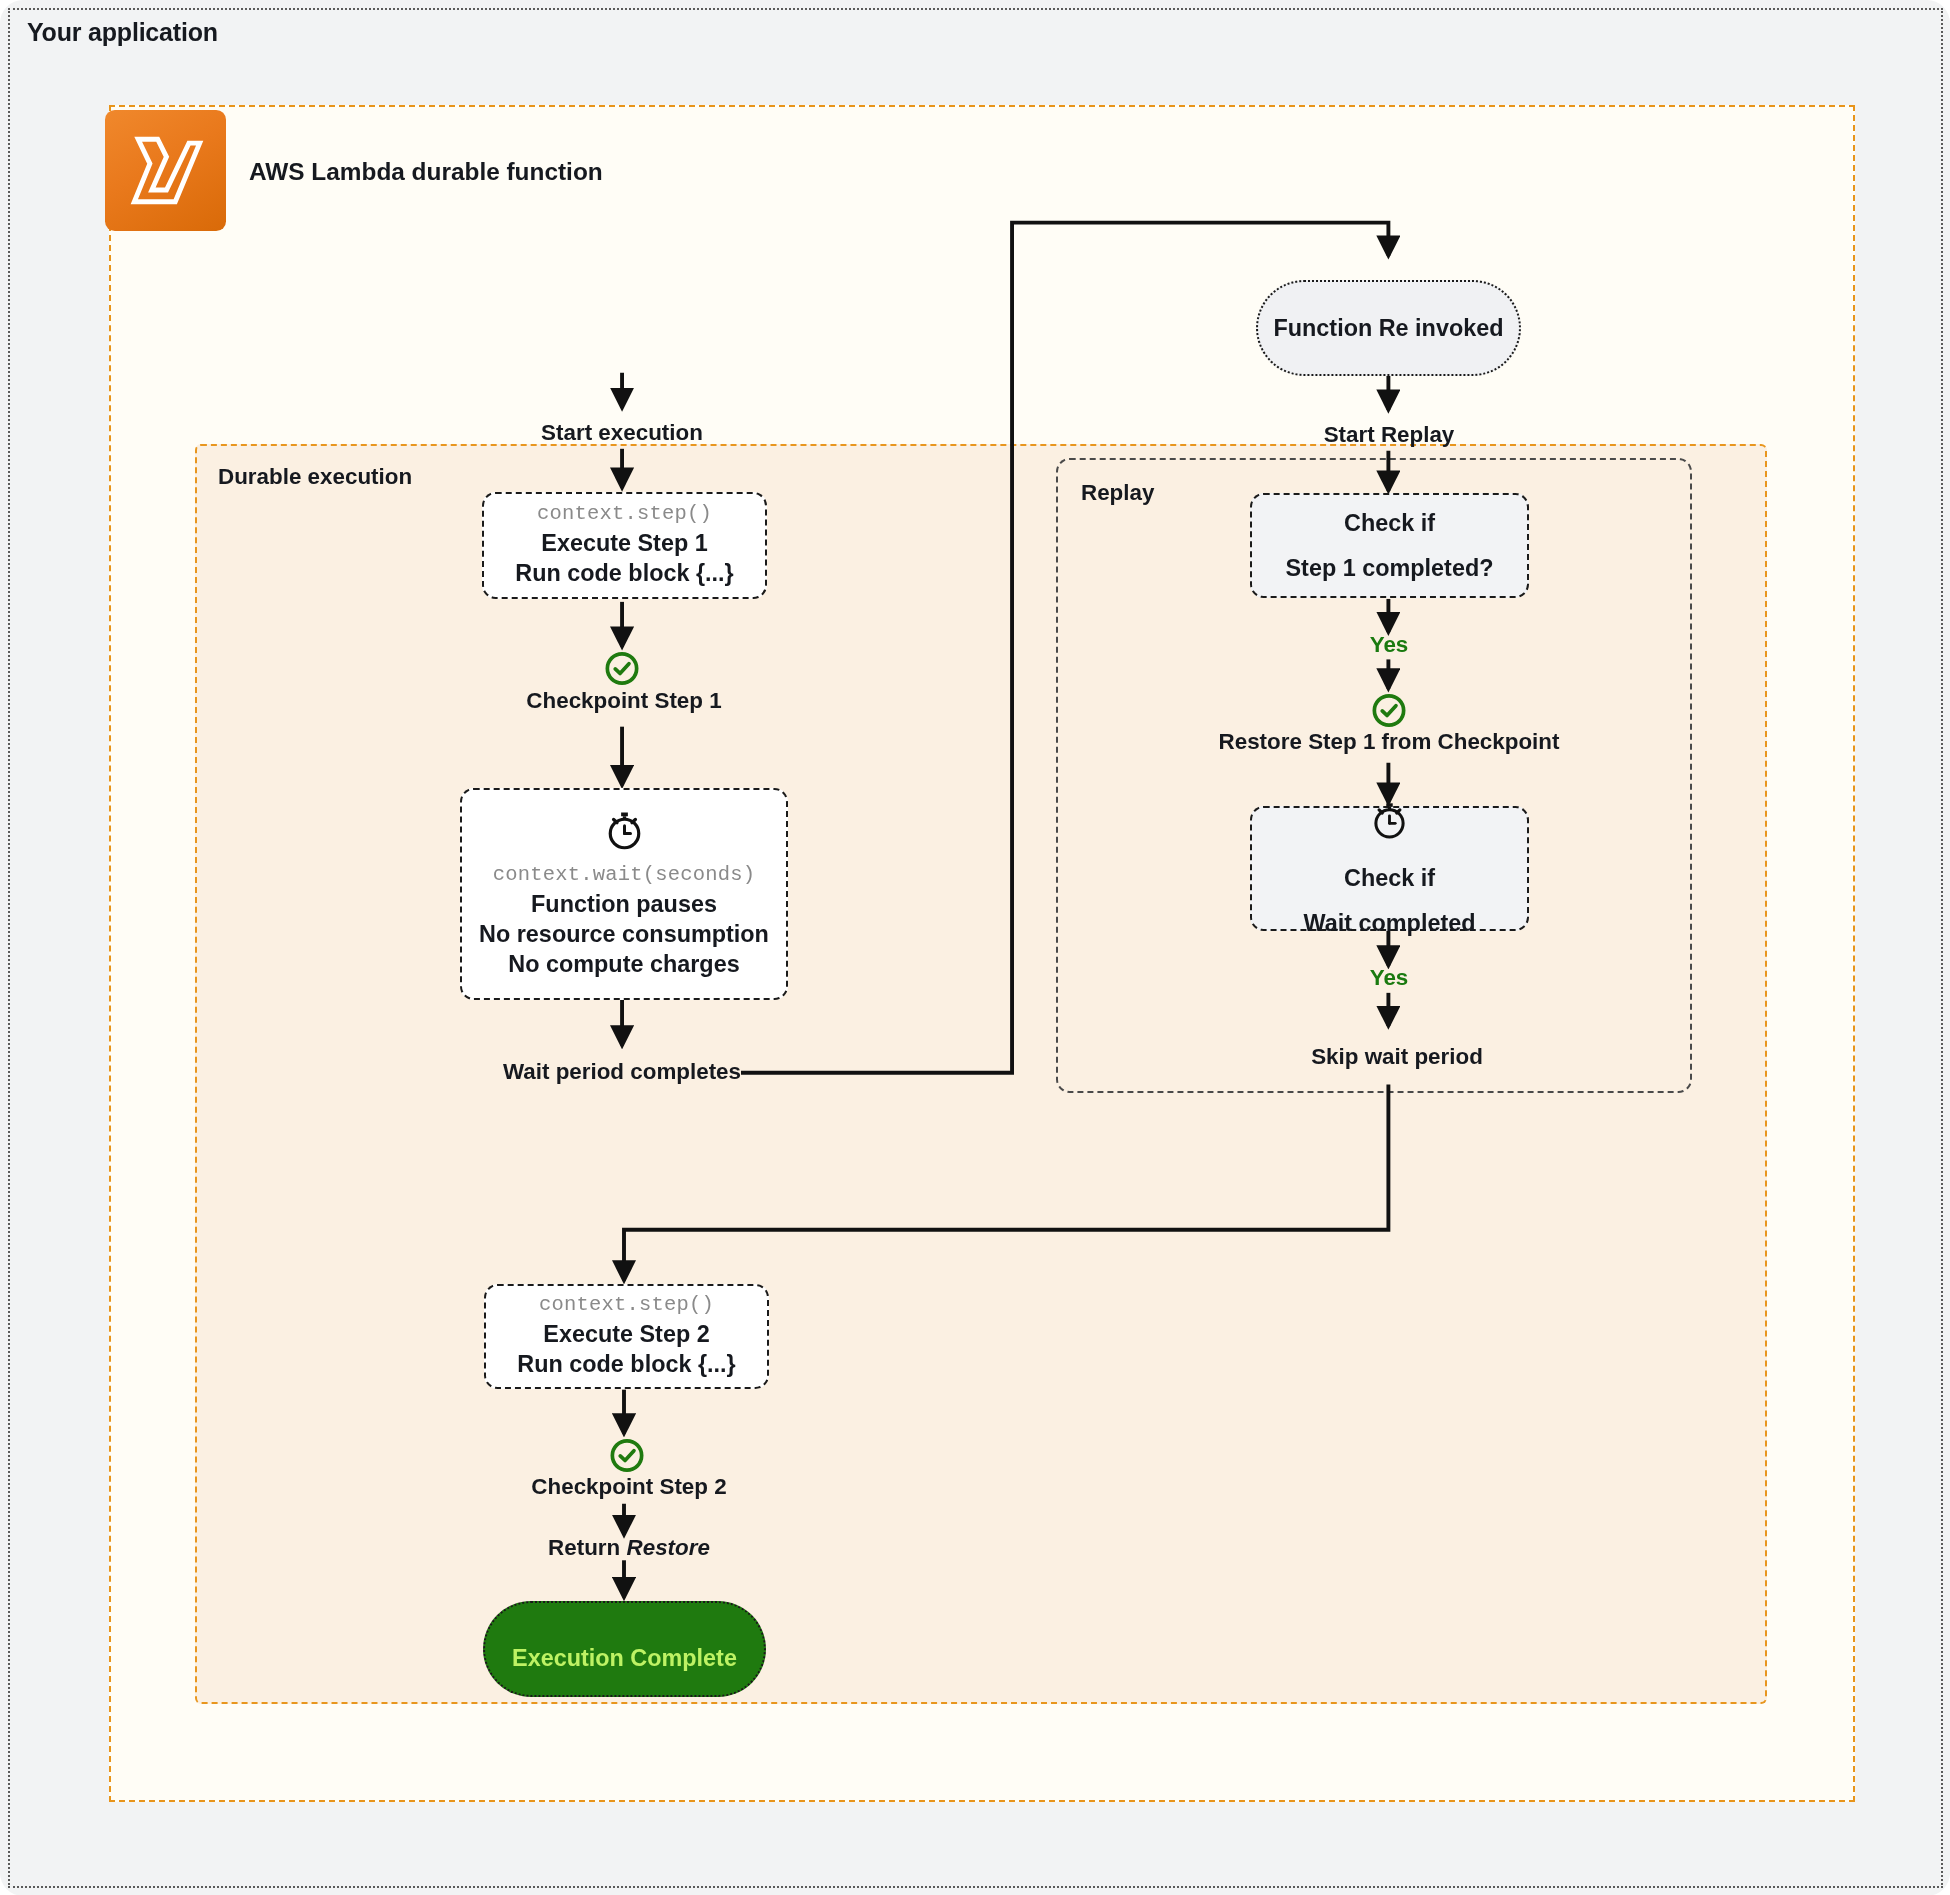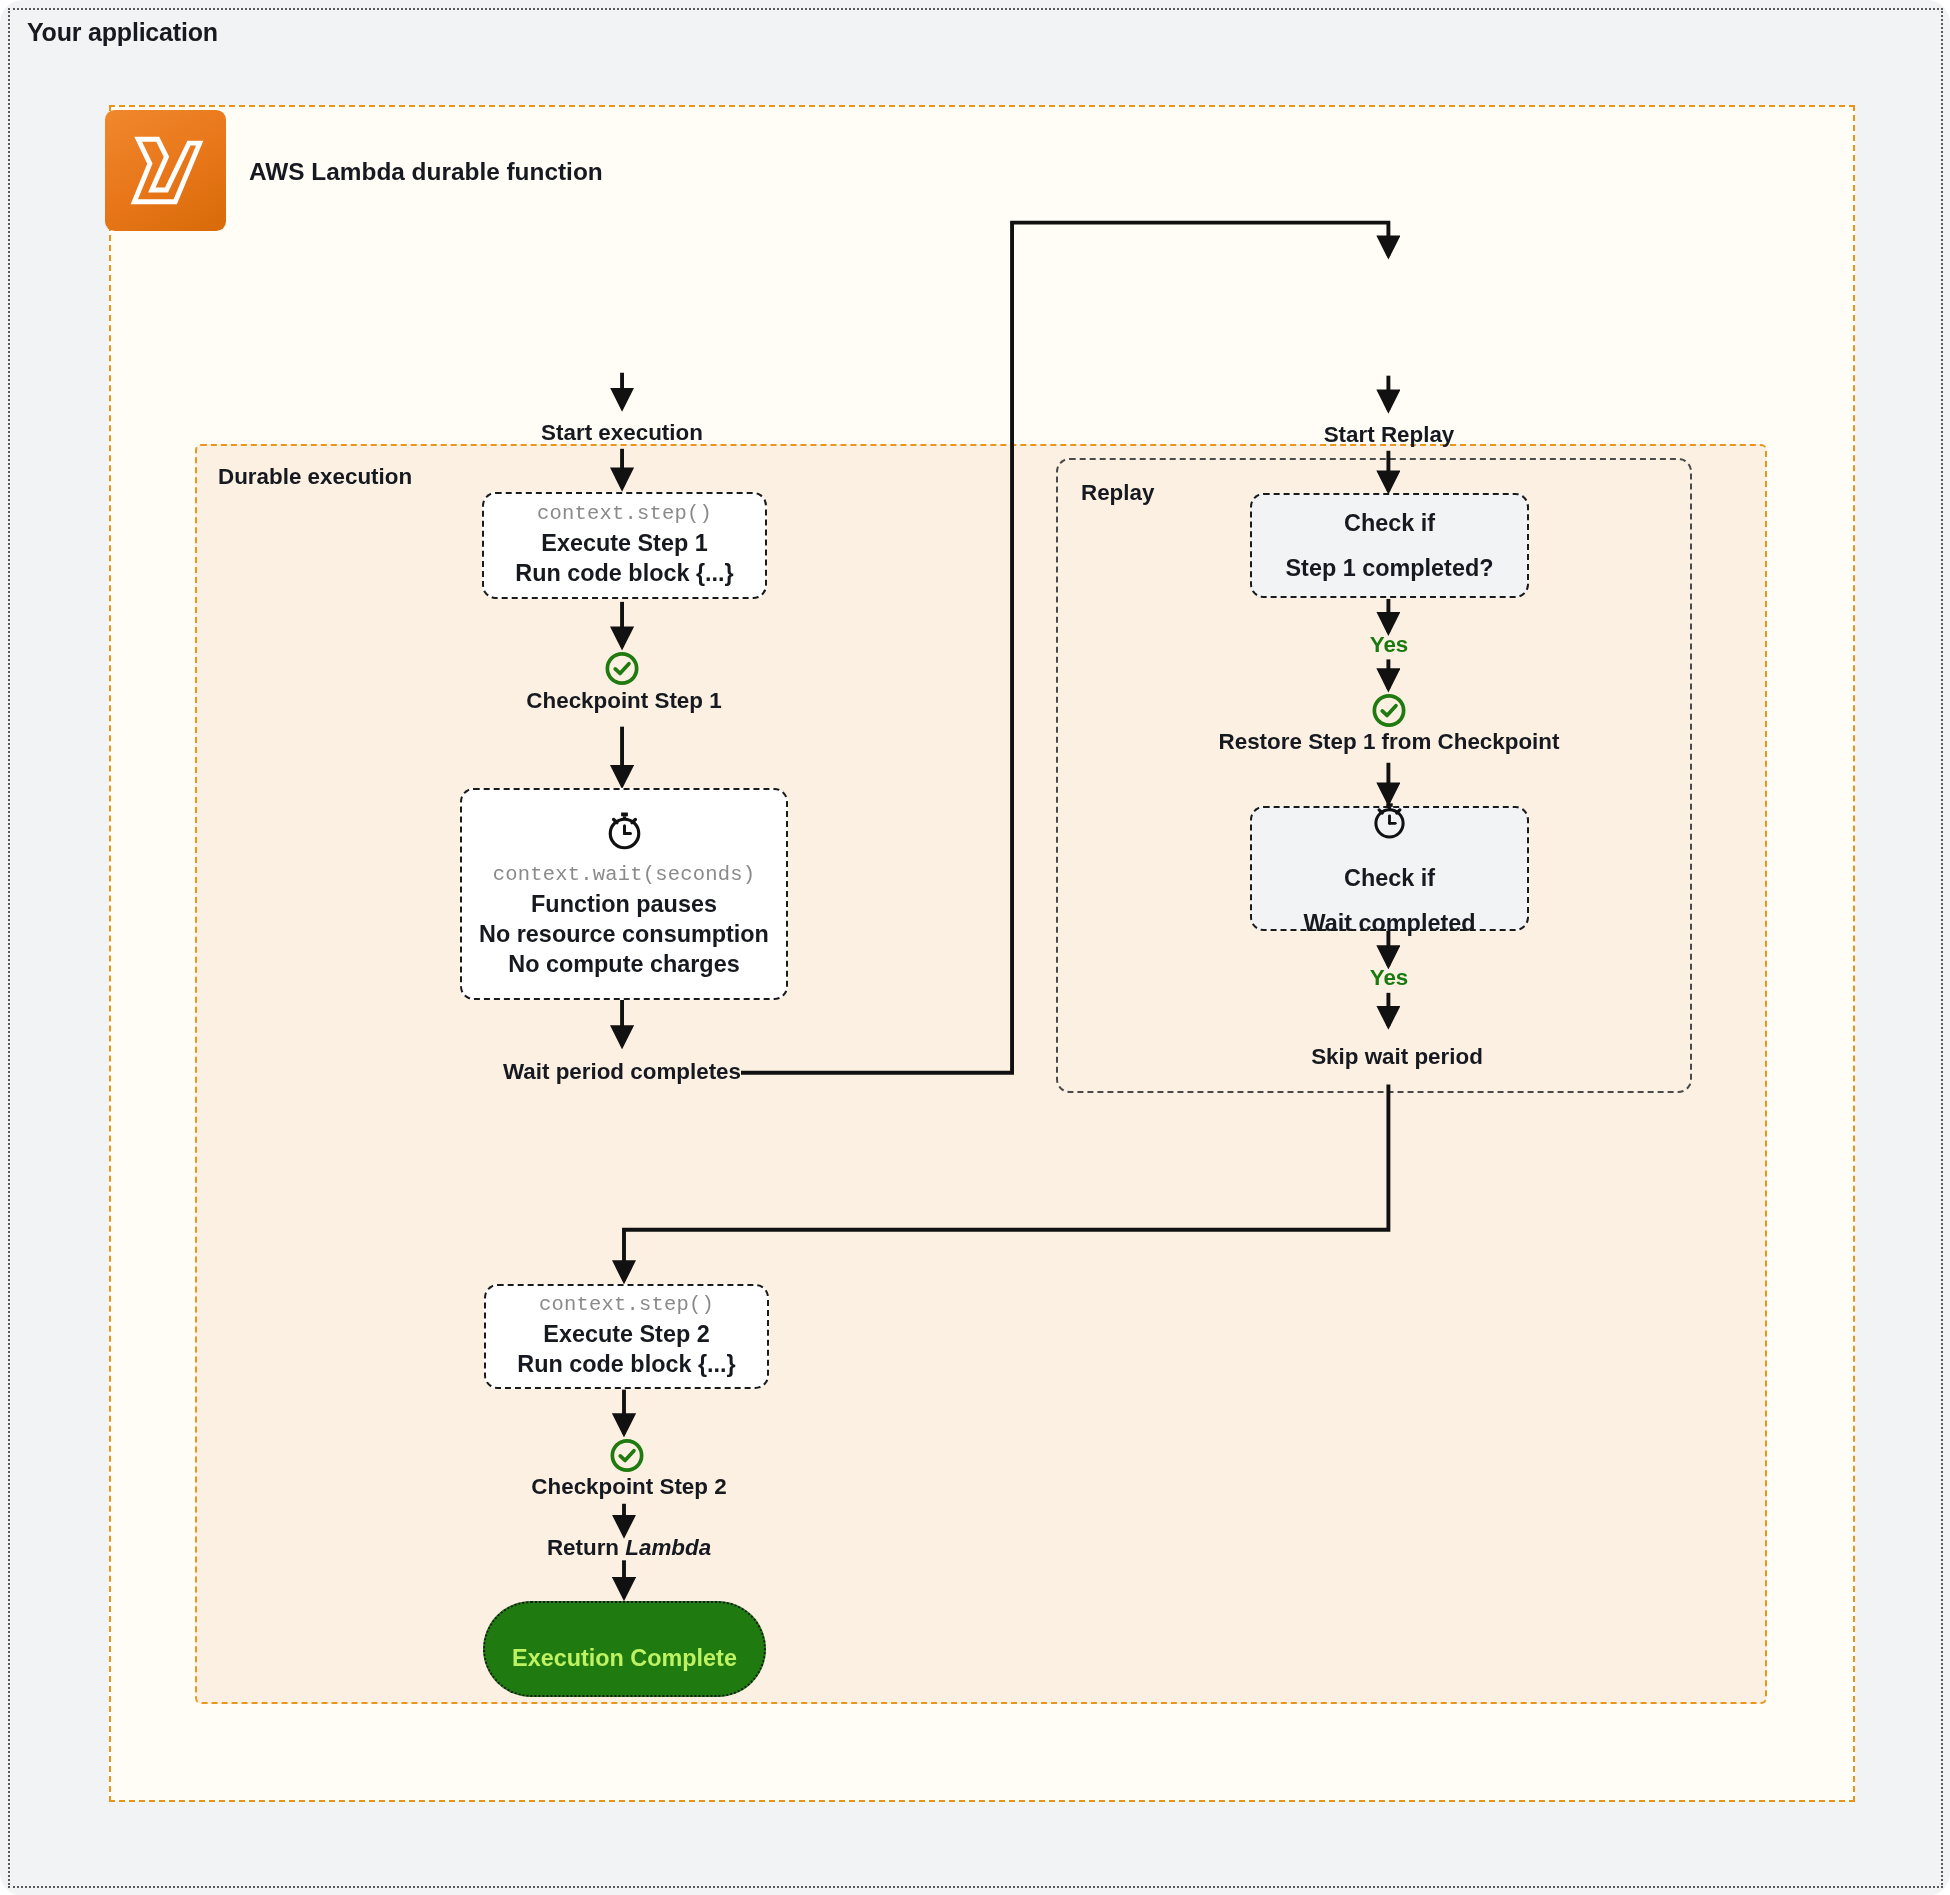--- a/index.html
+++ b/index.html
@@ -292,20 +292,23 @@
       </svg>
     </span>
     <span class="code-line">context.wait(seconds)</span>
     <span class="body-line">Function pauses</span>
     <span class="body-line">No resource consumption</span>
     <span class="body-line">No compute charges</span>
   </div>
 
   <div class="flow-label" style="left:622px; top:1059px;">Wait period completes</div>
 
+  <div class="node pill pill-gray" style="left:1256px; top:280px; width:265px; height:96px;">
+    <span class="node-title">Function Re invoked</span>
+  </div>
 
   <div class="flow-label" style="left:1389px; top:422px;">Start Replay</div>
 
   <div class="node rbox rbox-gray" style="left:1250px; top:493px; width:279px; height:105px;">
     <span class="node-title">Check if</span>
     <span class="node-title">Step 1 completed?</span>
   </div>
 
   <div class="flow-label yes" style="left:1389px; top:632px;">Yes</div>
 
@@ -346,21 +349,21 @@
   <div class="check-icon" style="left:627px; top:1437px;">
     <svg width="37" height="37" viewBox="0 0 24 24" aria-hidden="true">
       <circle cx="12" cy="12" r="9.5" fill="none" stroke="#1f7a0f" stroke-width="2.4"></circle>
       <path d="M7.6 12.3 L10.7 15.2 L16.5 8.9" fill="none" stroke="#1f7a0f" stroke-width="2.4" stroke-linecap="round" stroke-linejoin="round"></path>
     </svg>
   </div>
   <div class="flow-label" style="left:629px; top:1474px;">Checkpoint Step 2</div>
 
   <div class="flow-label" style="left:629px; top:1535px;">
     <span>Return</span>
-    <span class="ital"> Lambda</span>
+    <span class="ital"> Restore</span>
   </div>
 
   <div class="node pill pill-green" style="left:483px; top:1601px; width:283px; height:96px;">
     <span class="node-title white">Execution Complete</span>
   </div>
 
 </div>
 
 
 </body></html>

